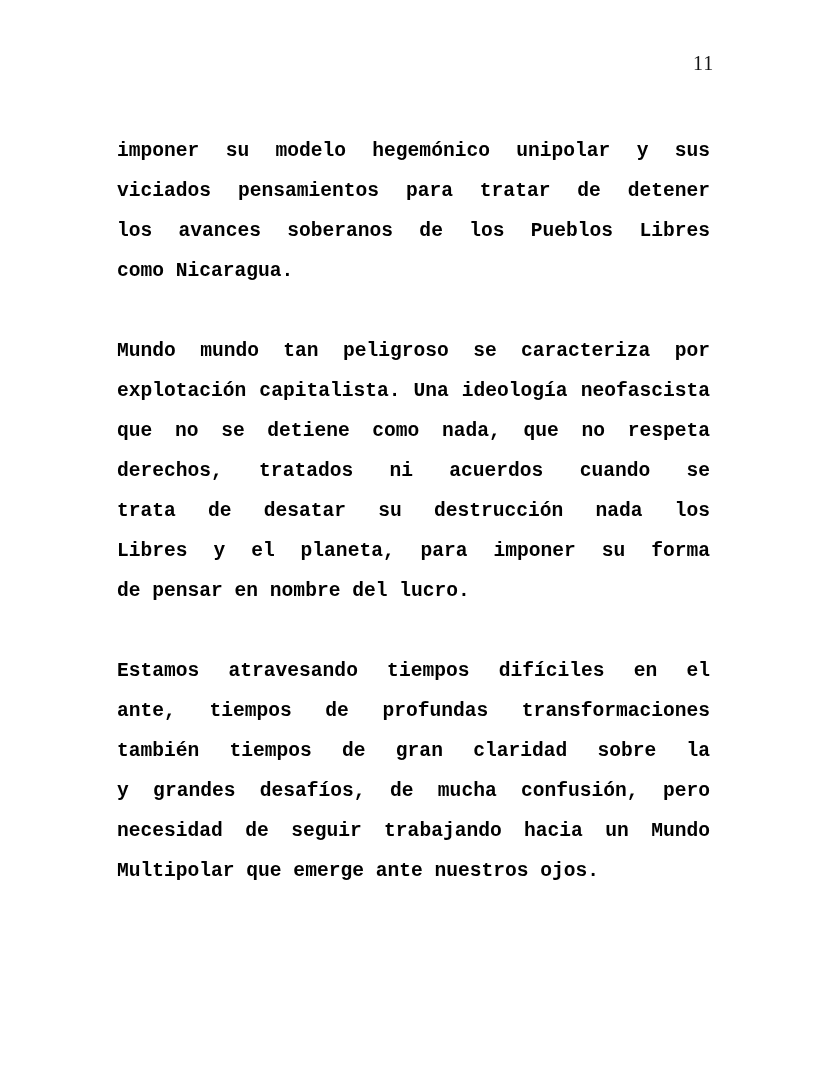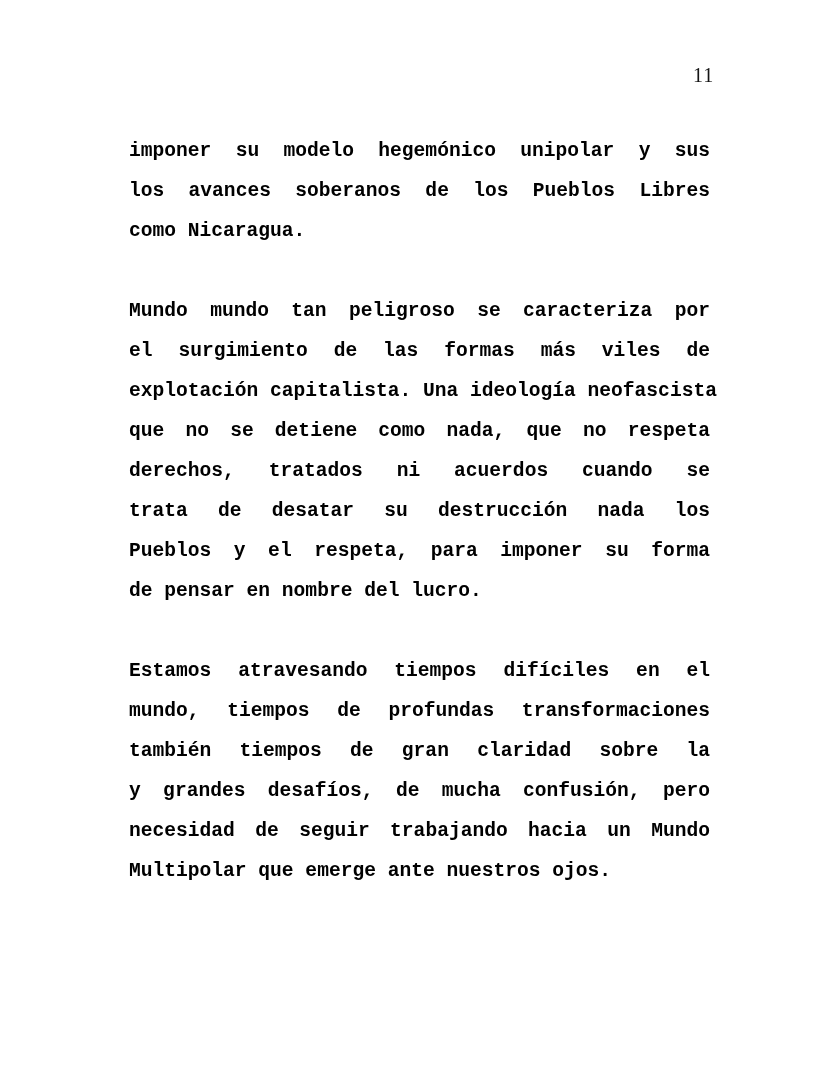--- a/index.html
+++ b/index.html
@@ -13,40 +13,40 @@
     position: relative;
     overflow: hidden;
   }
   .page {
     position: absolute;
     inset: 0;
     background: #ffffff;
   }
   .page-number {
     position: absolute;
-    top: 64px;
+    top: 52px;
     left: 693px;
     font-family: "Liberation Serif", serif;
     font-size: 20px;
     color: #141414;
     letter-spacing: 1px;
   }
   .text-block {
     position: absolute;
     top: 131px;
     left: 117px;
     width: 593px;
     font-family: "Liberation Mono", "DejaVu Sans Mono", monospace;
     font-weight: bold;
     font-size: 19.6px;
     line-height: 40px;
     color: #000000;
   }
   .text-block p {
-    margin: 0 0 40px 12px;
+    margin: 0 0 40px 0;
     padding: 0;
   }
   .line {
     display: block;
     white-space: nowrap;
     text-align: justify;
     text-align-last: justify;
   }
   .line.last {
     text-align: right;
@@ -57,38 +57,38 @@
 <body>
 
 <div class="page">
 
   <div class="page-number">11</div>
 
   <div class="text-block">
 
     <p>
       <span class="line">imponer su modelo hegemónico unipolar y sus</span>
+      <span class="line">viciados pensamientos para tratar de detener</span>
       <span class="line">los avances soberanos de los Pueblos Libres</span>
       <span class="line last">como Nicaragua.</span>
     </p>
 
     <p>
       <span class="line">Mundo mundo tan peligroso se caracteriza por</span>
-      <span class="line">el surgimiento de las formas más viles de</span>
       <span class="line">explotación capitalista. Una ideología neofascista</span>
       <span class="line">que no se detiene como nada, que no respeta</span>
       <span class="line">derechos, tratados ni acuerdos cuando se</span>
       <span class="line">trata de desatar su destrucción nada los</span>
-      <span class="line">Pueblos y el respeta, para imponer su forma</span>
+      <span class="line">Libres y el planeta, para imponer su forma</span>
       <span class="line last">de pensar en nombre del lucro.</span>
     </p>
 
     <p>
       <span class="line">Estamos atravesando tiempos difíciles en el</span>
-      <span class="line">mundo, tiempos de profundas transformaciones</span>
+      <span class="line">ante, tiempos de profundas transformaciones</span>
       <span class="line">también tiempos de gran claridad sobre la</span>
       <span class="line">y grandes desafíos, de mucha confusión, pero</span>
       <span class="line">necesidad de seguir trabajando hacia un Mundo</span>
       <span class="line last">Multipolar que emerge ante nuestros ojos.</span>
     </p>
 
   </div>
 </div>
 
 </body></html>

